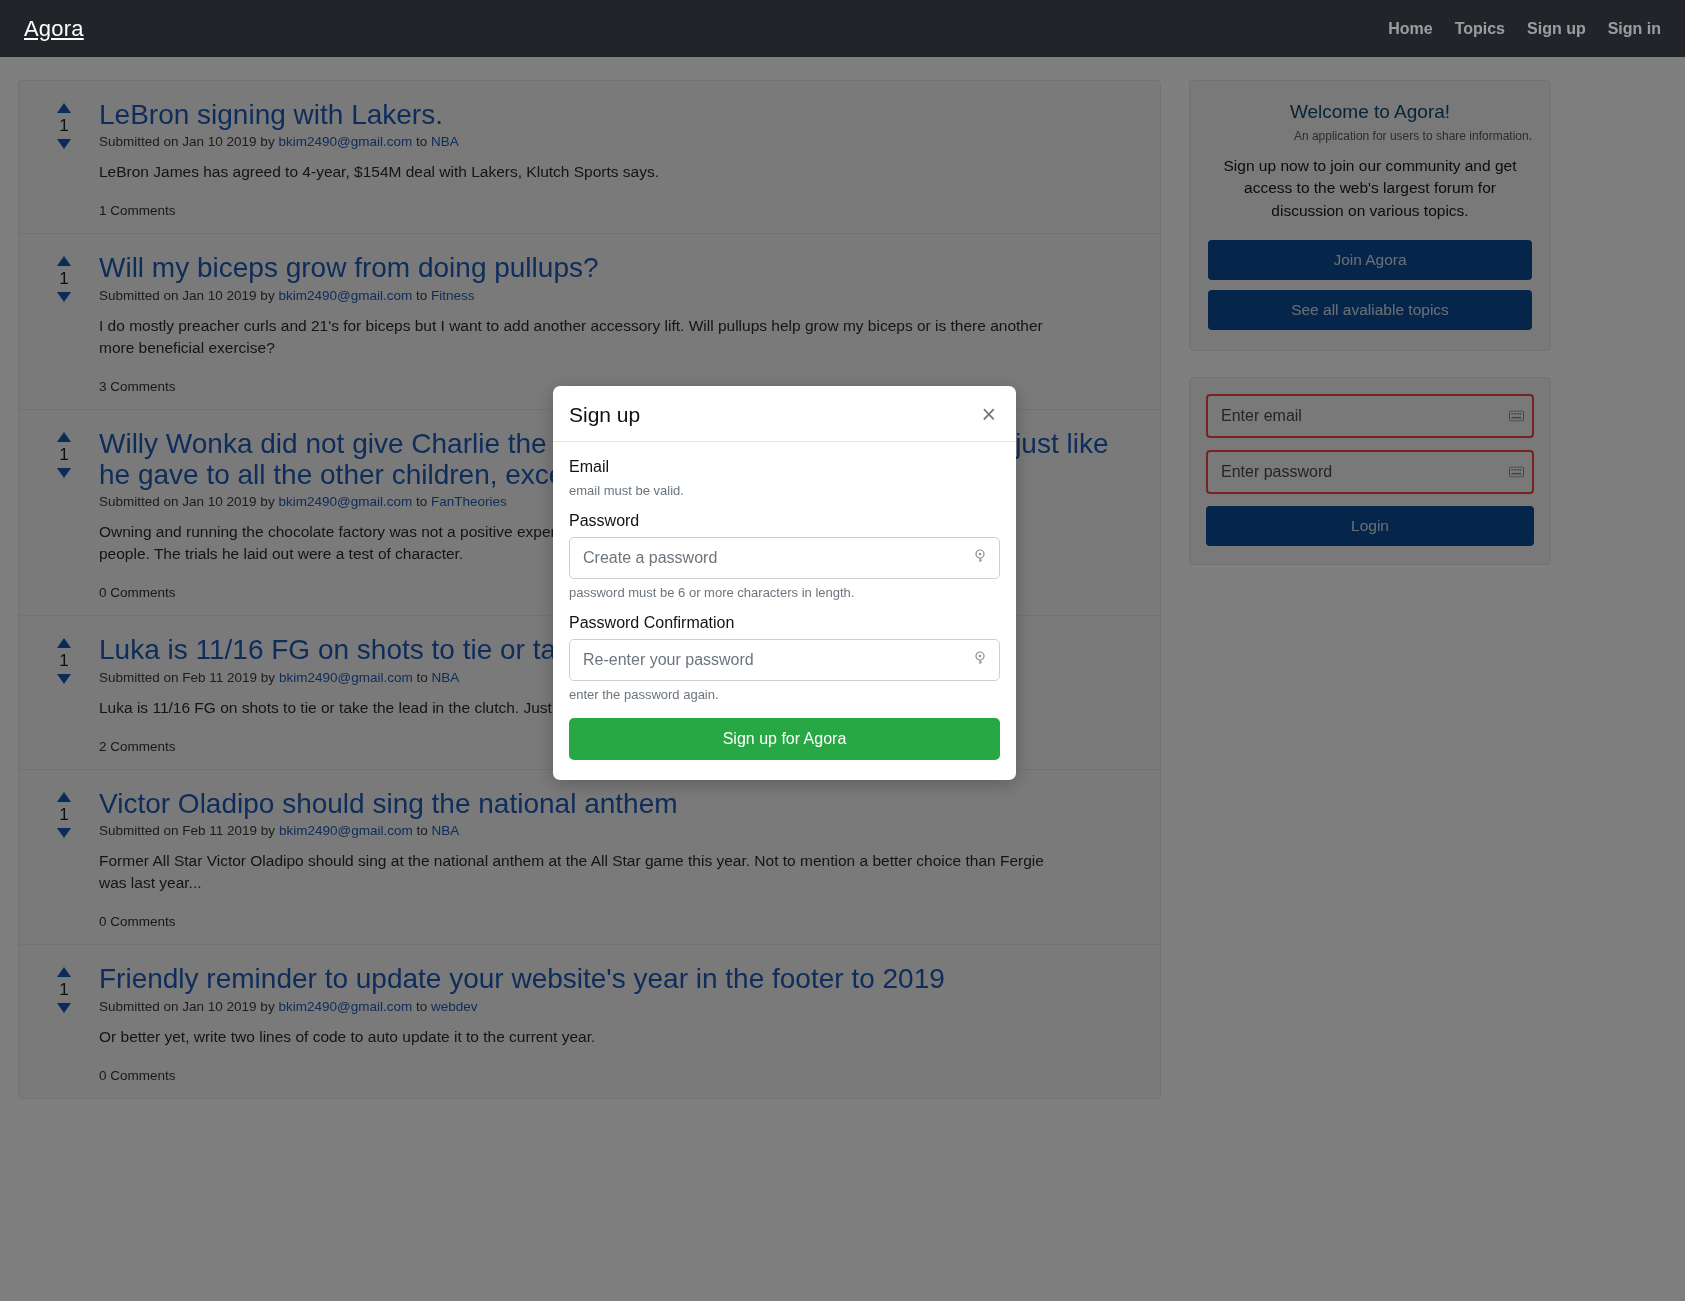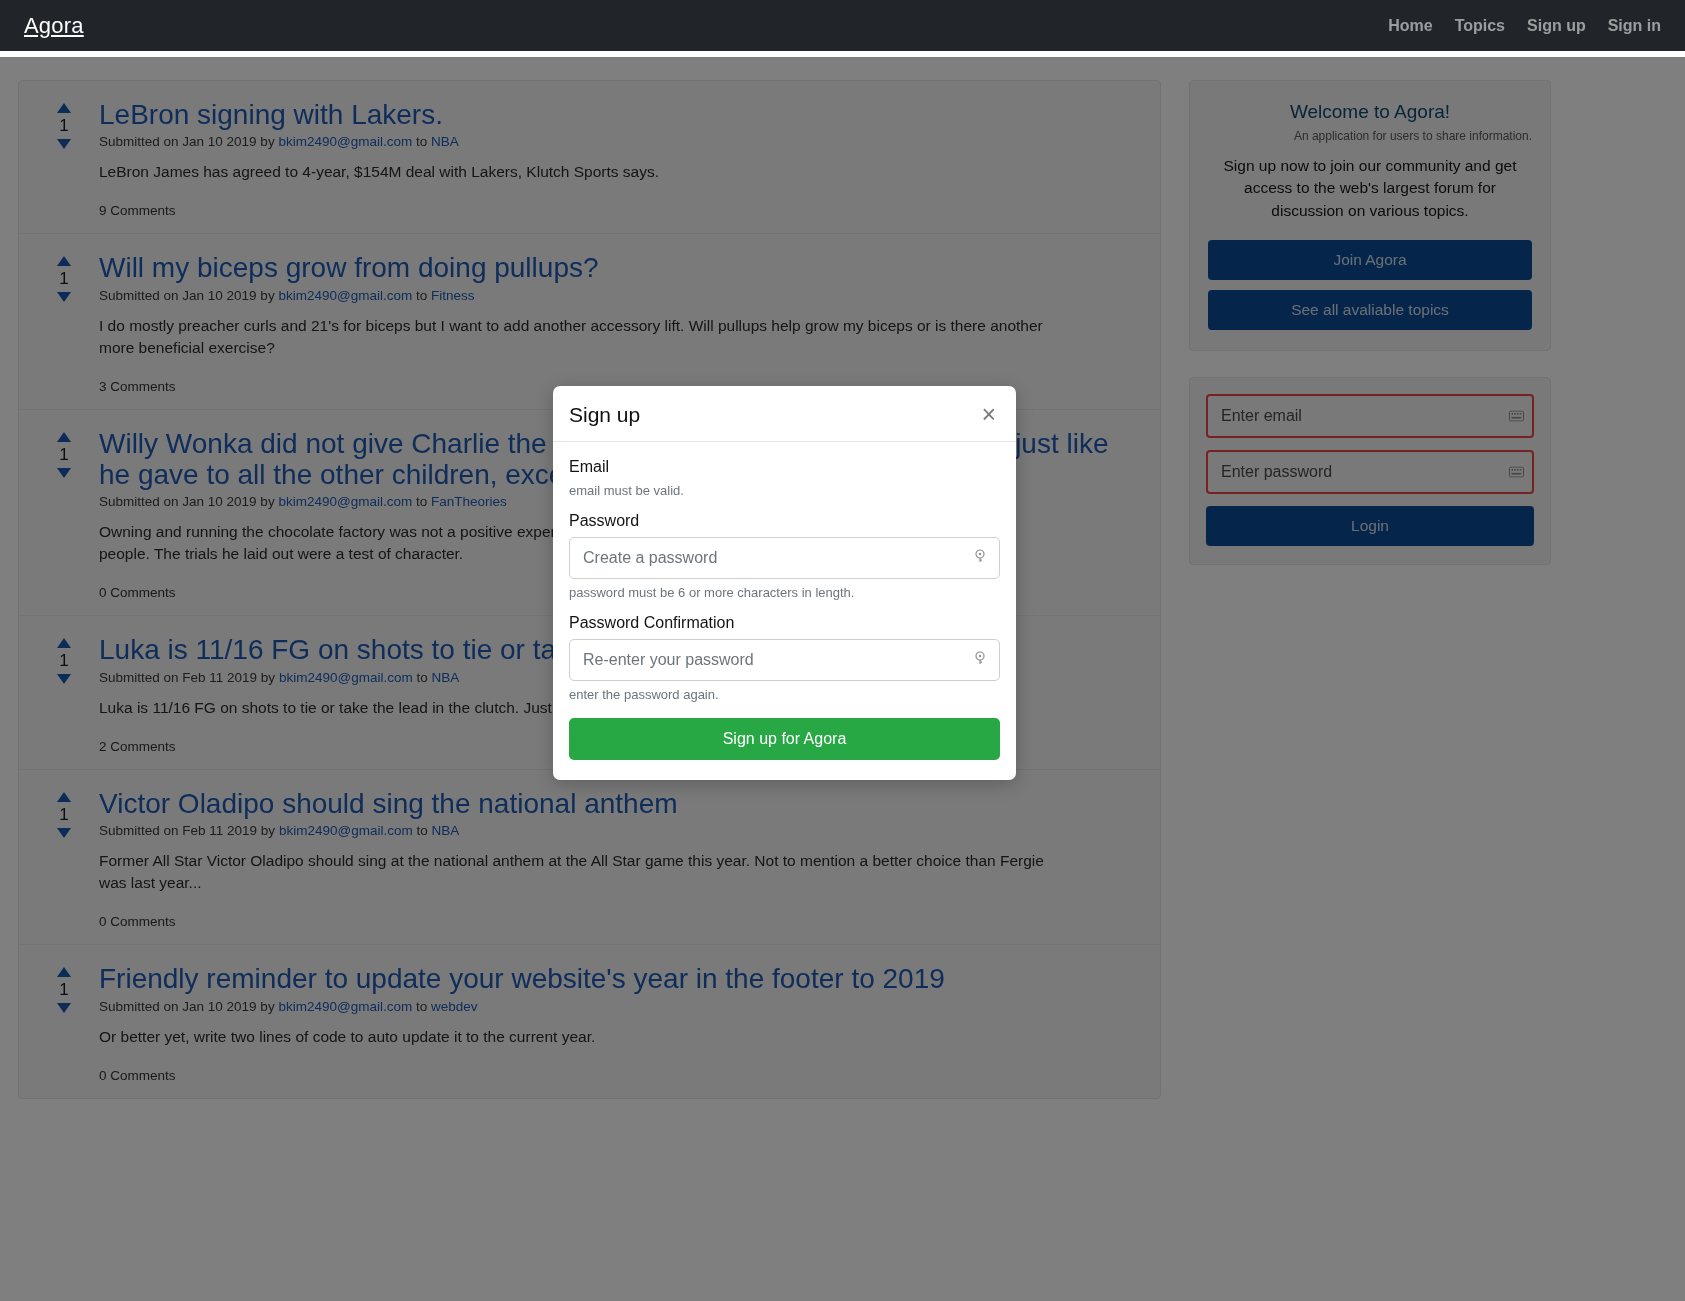--- a/index.html
+++ b/index.html
@@ -12,21 +12,21 @@
   }
   .page {
     position: relative;
     width: 1685px; height: 1301px;
     background: #ffffff;
   }
 
   
   .navbar {
     position: absolute; top: 0; left: 0;
-    width: 1685px; height: 51px;
+    width: 1685px; height: 57px;
     background: #212529;
     display: flex; align-items: center;
     justify-content: space-between;
     padding: 0 24px;
     z-index: 5;
   }
   .brand {
     color: #ffffff;
     font-size: 22px;
     letter-spacing: .2px;
@@ -303,21 +303,21 @@
         </div>
         <div class="post-main">
           <a class="post-title" href="#">LeBron signing with Lakers.</a>
           <div class="post-meta">
             <span>Submitted on Jan 10 2019 by</span>
             <a href="#">bkim2490@gmail.com</a>
             <span>to</span>
             <a href="#">NBA</a>
           </div>
           <p class="post-body">LeBron James has agreed to 4-year, $154M deal with Lakers, Klutch Sports says.</p>
-          <a class="post-comments" href="#" style="color:#333;text-decoration:none;">9 Comments</a>
+          <a class="post-comments" href="#" style="color:#333;text-decoration:none;">1 Comments</a>
         </div>
       </div>
 
       <div class="post">
         <div class="votes">
           <div class="arrow-up"></div>
           <div class="score">1</div>
           <div class="arrow-down"></div>
         </div>
         <div class="post-main">

